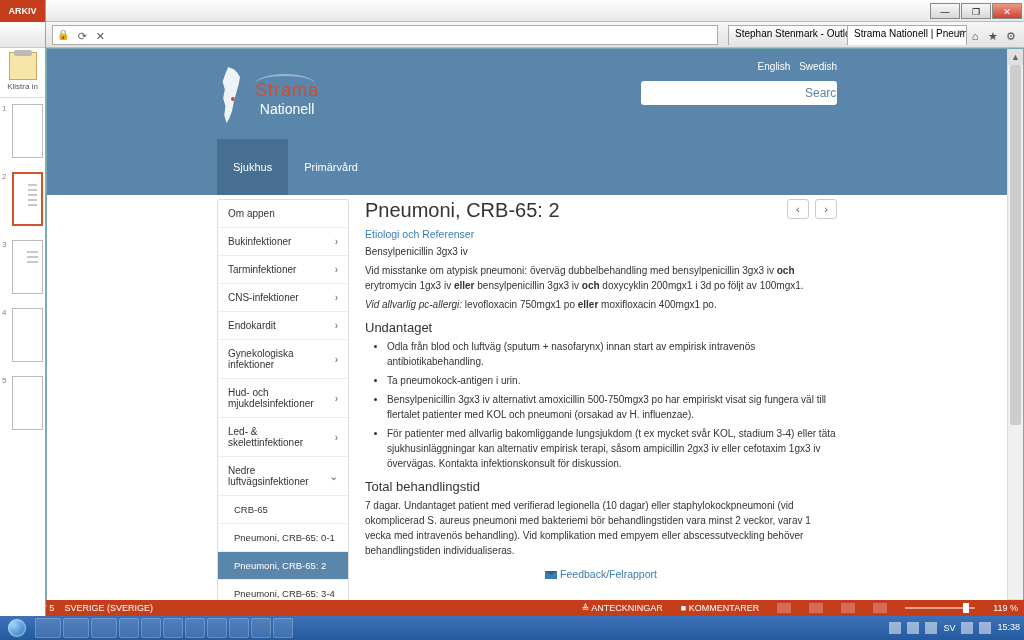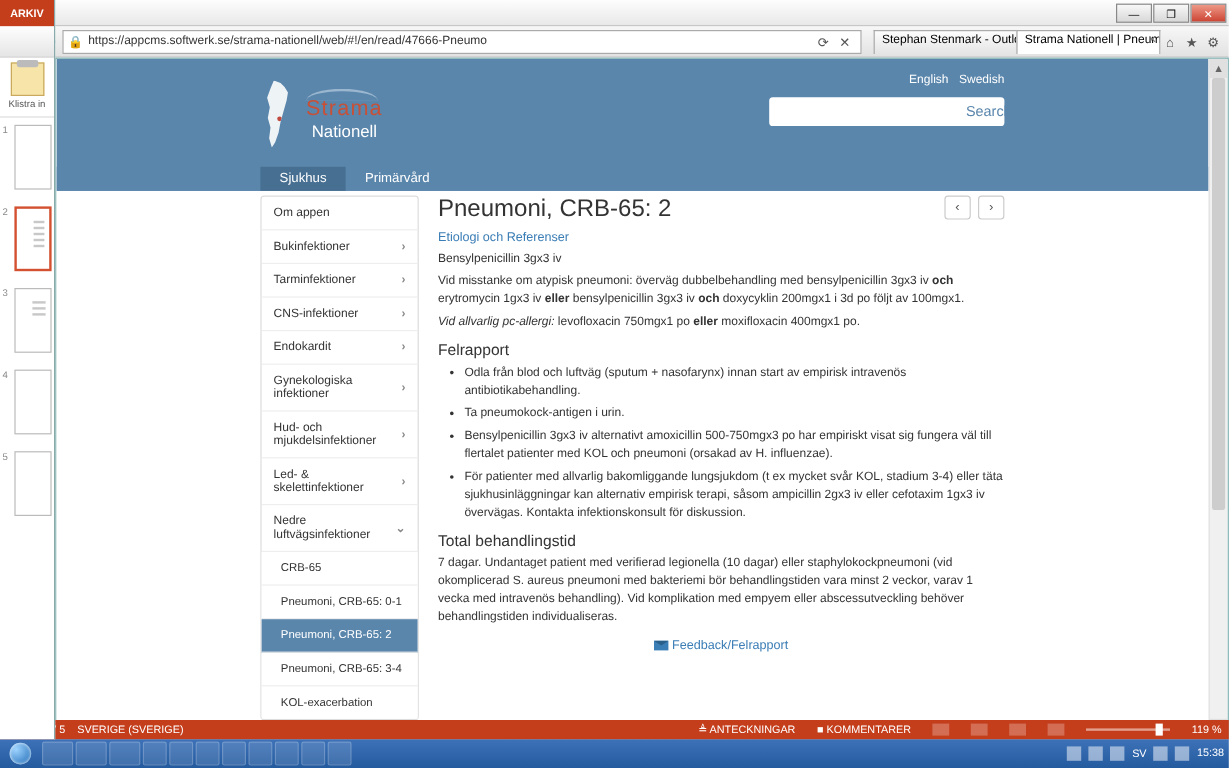--- a/index.html
+++ b/index.html
@@ -57,21 +57,21 @@
 .brand { margin-left:10px;text-align:center; }
 .brand .l1 { color:#c75037; font-size:18px; letter-spacing:1px; }
 .brand .arc { width:60px; height:10px; border-top:2px solid #9bb6cf; border-radius:50% 50% 0 0/100% 100% 0 0; margin-bottom:-4px; }
 .brand .l2 { color:#fff; font-size:14px; }
 .searchbox { position:absolute; right:0; top:20px; width:196px; height:24px; background:#fff; border-radius:3px; display:flex; }
 .searchbox input { flex:1; border:none; outline:none; font-size:11px; padding:0 6px; background:transparent; }
 .searchbox button { border:none; background:transparent; font-size:12px; color:#5a86ac; padding:0 10px; cursor:pointer; }
 
 .topnav { background:#5a86ac; }
 .topnav-inner { width:620px; margin:0 auto; display:flex; }
-.topnav a { display:block; padding:4px 16px; font-size:11px; color:#fff; text-decoration:none; }
+.topnav a { display:block; padding:22px 16px; font-size:11px; color:#fff; text-decoration:none; }
 .topnav a.active { background:#466f92; }
 
 
 .body { width:620px; margin:4px auto 0; display:flex; gap:16px; }
 .side { width:132px; }
 .panel { background:#fff; border:1px solid #ddd; border-radius:3px; margin-bottom:10px; }
 .side-item { display:flex; justify-content:space-between; align-items:center; padding:8px 10px; font-size:10px; color:#333; border-bottom:1px solid #eee; cursor:pointer; }
 .side-item:last-child { border-bottom:none; }
 .side-item .chev { color:#888; font-size:10px; font-weight:bold; }
 .sub { background:#fff; }
@@ -118,21 +118,20 @@
   <div class="tb-btn">—</div>
   <div class="tb-btn">❐</div>
   <div class="tb-btn close">✕</div>
 </div>
 
 <div class="navbar">
   <div class="nav-arrow">◄</div>
   <div class="nav-arrow">►</div>
   <div class="addr">
     <span class="lock">🔒</span>
-    <span class="url">https://appcms.softwerk.se/strama-nationell/web/#!/en/read/47666-Pneumo</span>
     <span class="ico">⟳</span>
     <span class="ico">✕</span>
   </div>
   <div class="tabstrip">
     <div class="btab"><span>Stephan Stenmark - Outlook ...</span></div>
     <div class="btab active"><span>Strama Nationell | Pneumo...</span><span class="x">✕</span></div>
   </div>
   <span class="ico">⌂</span>
   <span class="ico">★</span>
   <span class="ico">⚙</span>
@@ -291,21 +290,21 @@
         </div>
         <h1>Pneumoni, CRB-65: 2</h1>
         <a class="link">Etiologi och Referenser</a>
         <p>Bensylpenicillin 3gx3 iv</p>
         <p>
           <span>Vid misstanke om atypisk pneumoni: överväg dubbelbehandling med bensylpenicillin 3gx3 iv </span><b>och</b><span> erytromycin 1gx3 iv </span><b>eller</b><span> bensylpenicillin 3gx3 iv </span><b>och</b><span> doxycyklin 200mgx1 i 3d po följt av 100mgx1.</span>
         </p>
         <p>
           <em>Vid allvarlig pc-allergi:</em><span> levofloxacin 750mgx1 po </span><b>eller</b><span> moxifloxacin 400mgx1 po.</span>
         </p>
-        <h2>Felrapport</h2>
+        <h2>Undantaget</h2>
         <ul>
           <li>Odla från blod och luftväg (sputum + nasofarynx) innan start av empirisk intravenös antibiotikabehandling.</li>
           <li>Ta pneumokock-antigen i urin.</li>
           <li>Bensylpenicillin 3gx3 iv alternativt amoxicillin 500-750mgx3 po har empiriskt visat sig fungera väl till flertalet patienter med KOL och pneumoni (orsakad av H. influenzae).</li>
           <li>För patienter med allvarlig bakomliggande lungsjukdom (t ex mycket svår KOL, stadium 3-4) eller täta sjukhusinläggningar kan alternativ empirisk terapi, såsom ampicillin 2gx3 iv eller cefotaxim 1gx3 iv övervägas. Kontakta infektionskonsult för diskussion.</li>
         </ul>
         <h2>Total behandlingstid</h2>
         <p>7 dagar. Undantaget patient med verifierad legionella (10 dagar) eller staphylokockpneumoni (vid okomplicerad S. aureus pneumoni med bakteriemi bör behandlingstiden vara minst 2 veckor, varav 1 vecka med intravenös behandling). Vid komplikation med empyem eller abscessutveckling behöver behandlingstiden individualiseras.</p>
         <div class="feedback">
           <a><span class="env"></span><span>Feedback/Felrapport</span></a>

